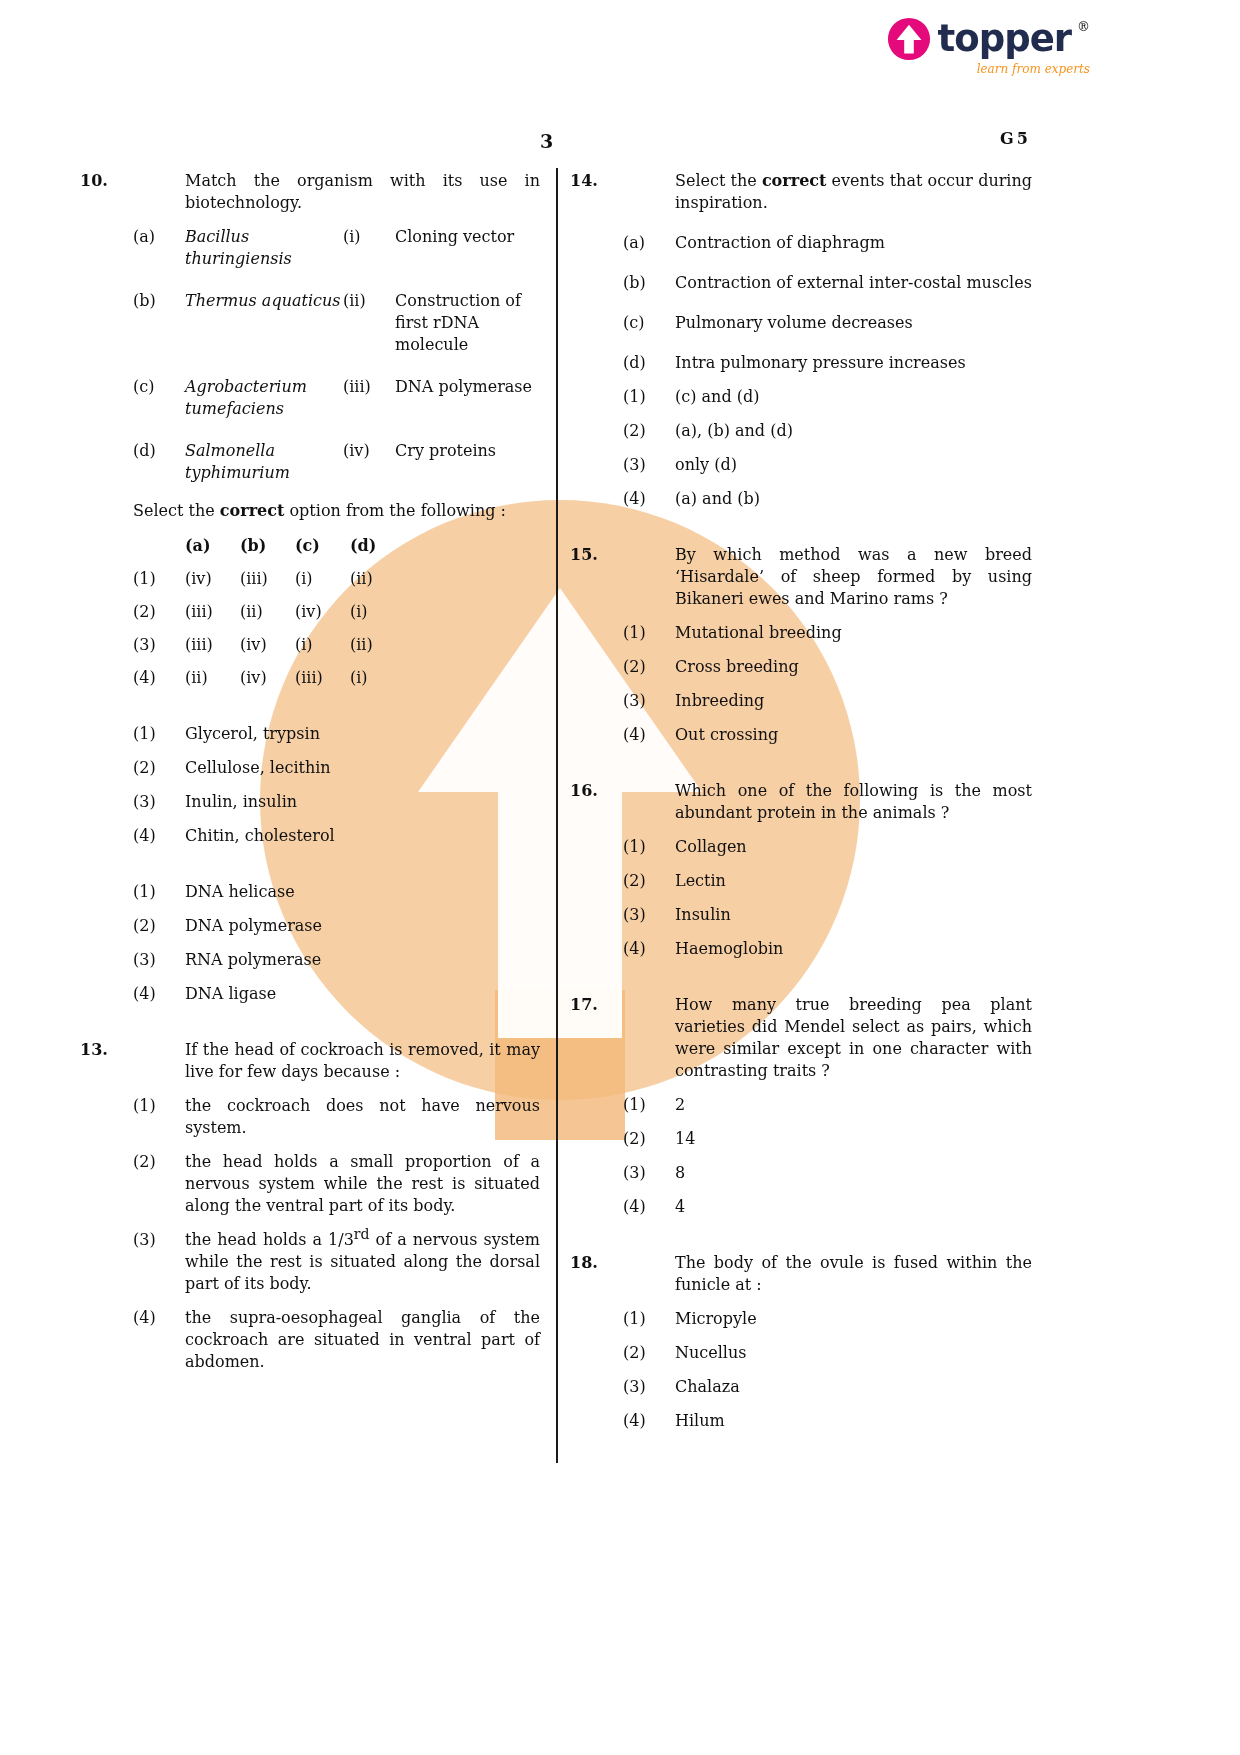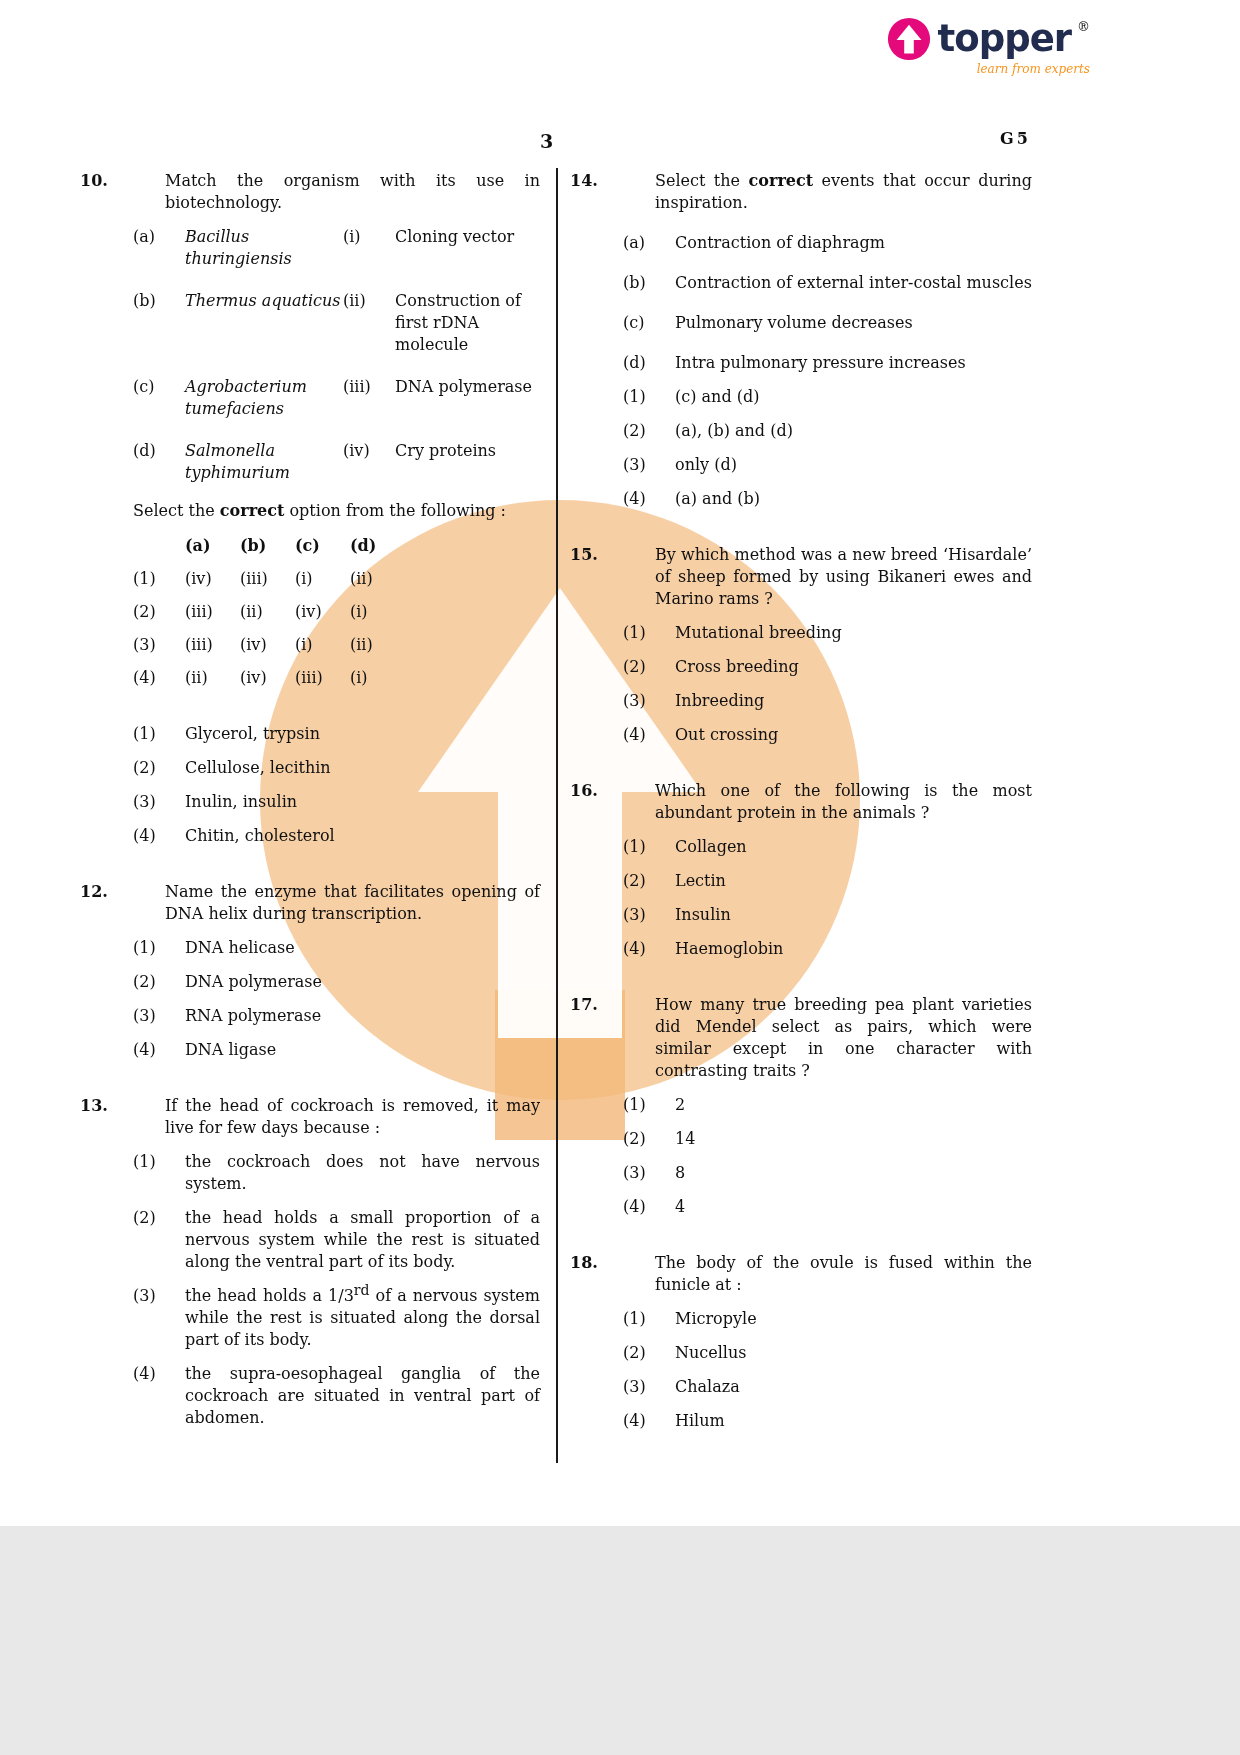--- a/index.html
+++ b/index.html
@@ -1,17 +1,17 @@
 <!DOCTYPE html>
 <html><head>
 <meta charset="utf-8">
 <style>
   html,body{margin:0;padding:0;background:#e8e8e8;}
   .page{
-    position:relative;width:1240px;height:1526px;background:#ffffff;
+    position:relative;width:1240px;height:1755px;background:#ffffff;
     font-family:"DejaVu Serif","Liberation Serif",serif;
     color:#101010;font-size:16px;line-height:22px;overflow:hidden;margin:0 auto;
   }
   .b{font-weight:700;}
   sup{font-size:14px;line-height:0;}
 
   
   .watermark{position:absolute;left:210px;top:470px;z-index:0;}
 
   
@@ -27,21 +27,21 @@
 
   .divider{position:absolute;left:556px;top:168px;width:1.5px;height:1295px;background:#1a1a1a;z-index:1;}
 
   .col{position:absolute;top:170px;width:460px;z-index:2;}
   #col-left{left:80px;}
   #col-right{left:570px;width:462px;}
 
   .question{margin-bottom:34px;}
   .q-head{display:flex;gap:32px;}
   .q-num{width:53px;flex-shrink:0;font-weight:700;}
-  .q-stem{flex:1;text-align:justify;}
+  .q-stem{flex:1;text-align:justify;margin-left:20px;}
 
   .match-row{display:flex;margin-top:20px;}
   .match-row.first{margin-top:12px;}
   .m-label{margin-left:53px;width:52px;flex-shrink:0;}
   .m-name{width:158px;flex-shrink:0;font-style:italic;}
   .m-roman{width:52px;flex-shrink:0;}
   .m-use{flex:1;}
 
   .q-note{margin-top:16px;margin-left:53px;text-align:justify;}
 
@@ -162,24 +162,20 @@
         <div class="option">
           <div class="opt-label">(3)</div>
           <div class="opt-text"><span>Inulin, insulin</span></div>
         </div>
         <div class="option">
           <div class="opt-label">(4)</div>
           <div class="opt-text"><span>Chitin, cholesterol</span></div>
         </div>
       </div>
       <div class="question">
-        <div class="q-head">
-          <div class="q-num">12.</div>
-          <div class="q-stem"><span>Name the enzyme that facilitates opening of DNA helix during transcription.</span></div>
-        </div>
         <div class="option">
           <div class="opt-label">(1)</div>
           <div class="opt-text"><span>DNA helicase</span></div>
         </div>
         <div class="option">
           <div class="opt-label">(2)</div>
           <div class="opt-text"><span>DNA polymerase</span></div>
         </div>
         <div class="option">
           <div class="opt-label">(3)</div>

